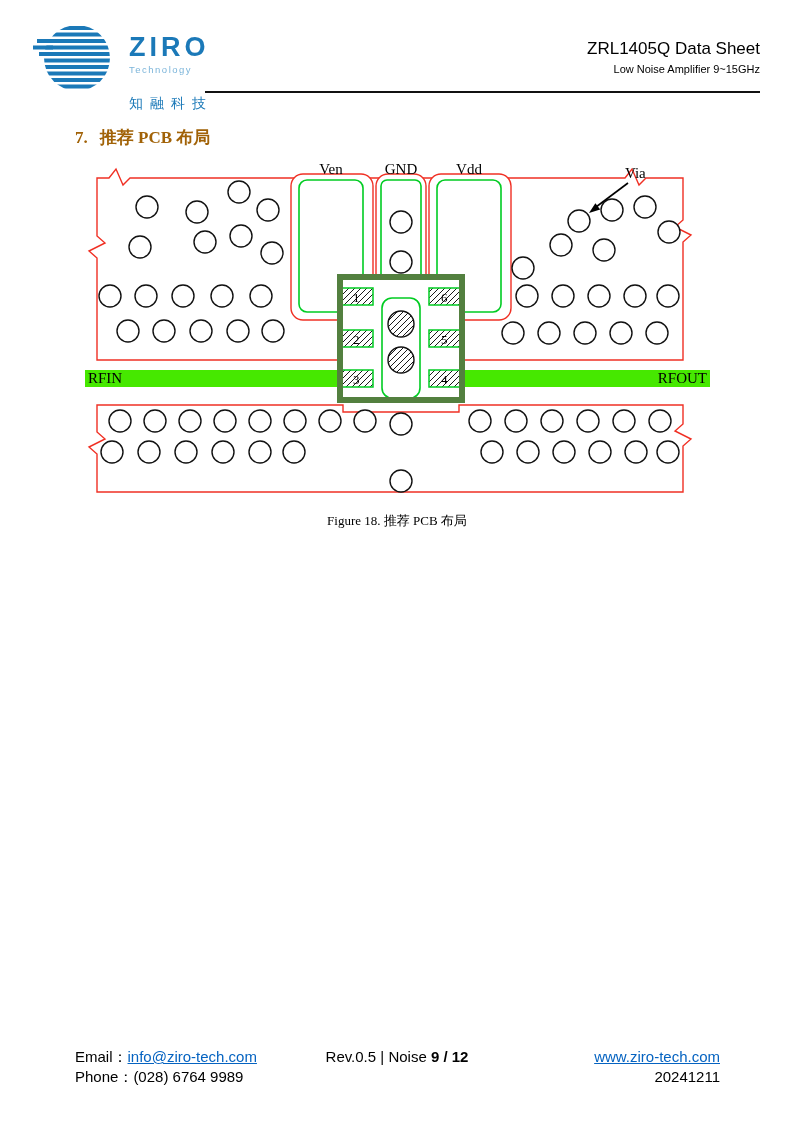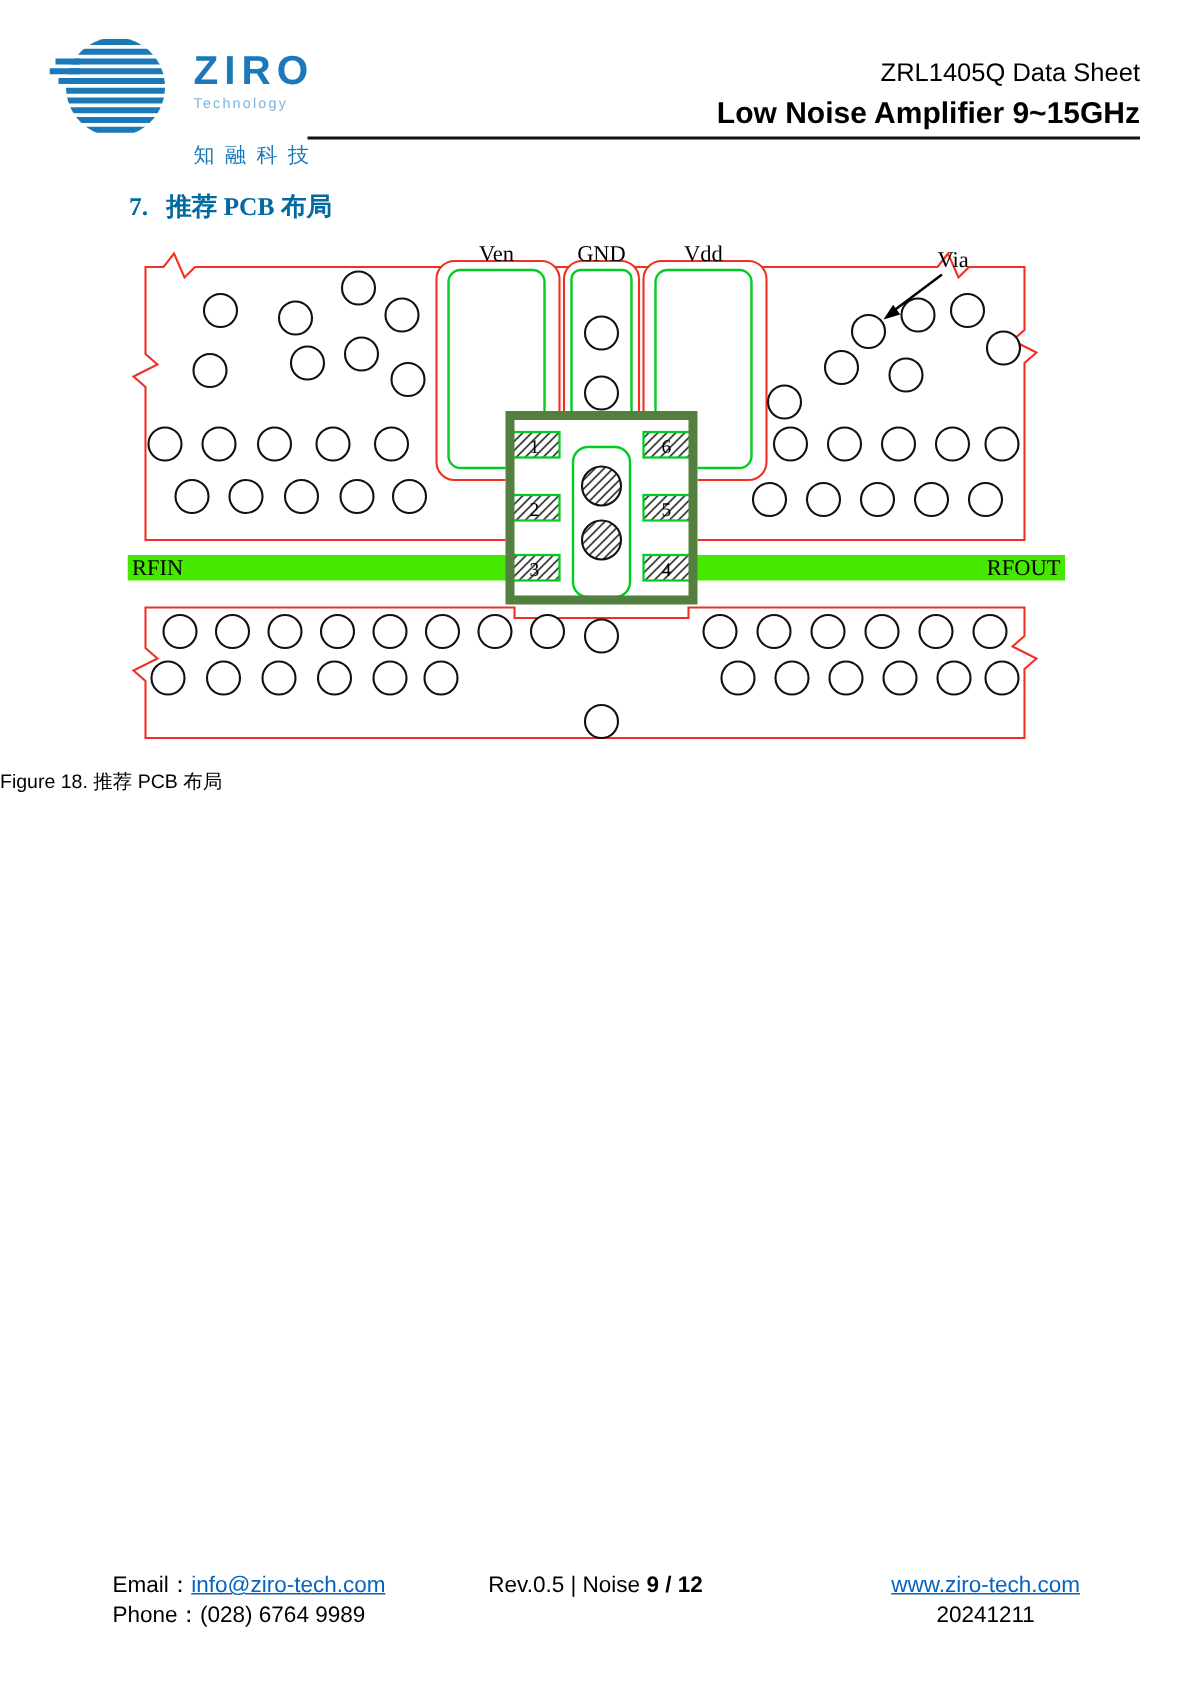--- a/index.html
+++ b/index.html
@@ -11,48 +11,48 @@
   .page{position:relative;width:794px;height:1123px;background:#fff;overflow:hidden;margin:0 auto}
 
   
   .logo{position:absolute;left:33px;top:20px;display:flex;align-items:flex-start}
   .logo-text{margin-left:14px;padding-top:14px}
   .logo-name{font-size:27px;font-weight:600;letter-spacing:4px;color:var(--brand_blue);line-height:1}
   .logo-sub{font-size:9.5px;letter-spacing:1.5px;color:var(--brand_light);margin-top:3px}
   .logo-cn{font-size:14px;letter-spacing:7px;color:var(--brand_blue);margin-top:20px;white-space:nowrap}
   .head-right{position:absolute;right:34px;top:38px;text-align:right;color:#000}
   .head-title{font-size:17px;font-weight:normal;line-height:1.35}
-  .head-sub{font-size:20px;font-weight:bold;line-height:1.5}
+  .head-sub{font-size:11px;font-weight:normal;line-height:1.5}
   .head-rule{position:absolute;left:205px;right:34px;top:91px;height:2px;background:#111}
 
   
-  .sec-head{position:absolute;left:86px;top:126px;font-family:"Liberation Serif",serif;font-size:17px;font-weight:bold;color:#0369a1}
+  .sec-head{position:absolute;left:75px;top:126px;font-family:"Liberation Serif",serif;font-size:17px;font-weight:bold;color:#a16207}
   .sec-head .num{margin-right:12px}
 
   
   .fig{position:absolute;left:85px;top:162px;width:630px;height:340px}
-  .caption{position:absolute;left:0;top:512px;width:100%;font-family:Liberation Sans, sans-serif;font-size:13px;color:#000}
+  .caption{position:absolute;left:0;top:512px;width:100%;text-align:center;font-family:Liberation Serif, serif;font-size:13px;color:#000}
 
   
   .board{fill:#fff;stroke:var(--pcb_red);stroke-width:1.4}
   .clear{fill:#fff;stroke:var(--pcb_red);stroke-width:1.4}
   .pad{fill:#fff;stroke:var(--pad_green);stroke-width:1.6}
   .hole circle{fill:#fff;stroke:#111;stroke-width:1.4}
   .hatchpad{fill:url(#hatch);stroke:var(--pad_green);stroke-width:1.5}
   .hatchhole{fill:url(#hatch);stroke:#111;stroke-width:1.4}
   .trace{fill:var(--trace_green)}
   .chip{fill:none;stroke:var(--chip_green);stroke-width:6}
   .figtext{font-family:"Liberation Serif",serif;font-size:15px;fill:#000}
   .pintext{font-family:"Liberation Serif",serif;font-size:13px;fill:#000}
 
   
   .foot{position:absolute;font-size:15px;color:#000;line-height:20px}
   .foot-left{left:75px;top:1047px}
   .foot-center{left:0;top:1047px;width:100%;text-align:center}
-  .foot-right{right:74px;top:1047px;text-align:center}
+  .foot-right{right:74px;top:1047px;text-align:right}
   a.lnk{color:var(--link_blue);text-decoration:underline;cursor:pointer}
   .bold{font-weight:bold}
 </style>
 </head>
 <body>
 
 <div class="page">
 
   <div class="logo">
     <svg width="82" height="76" viewBox="0 0 82 76">

